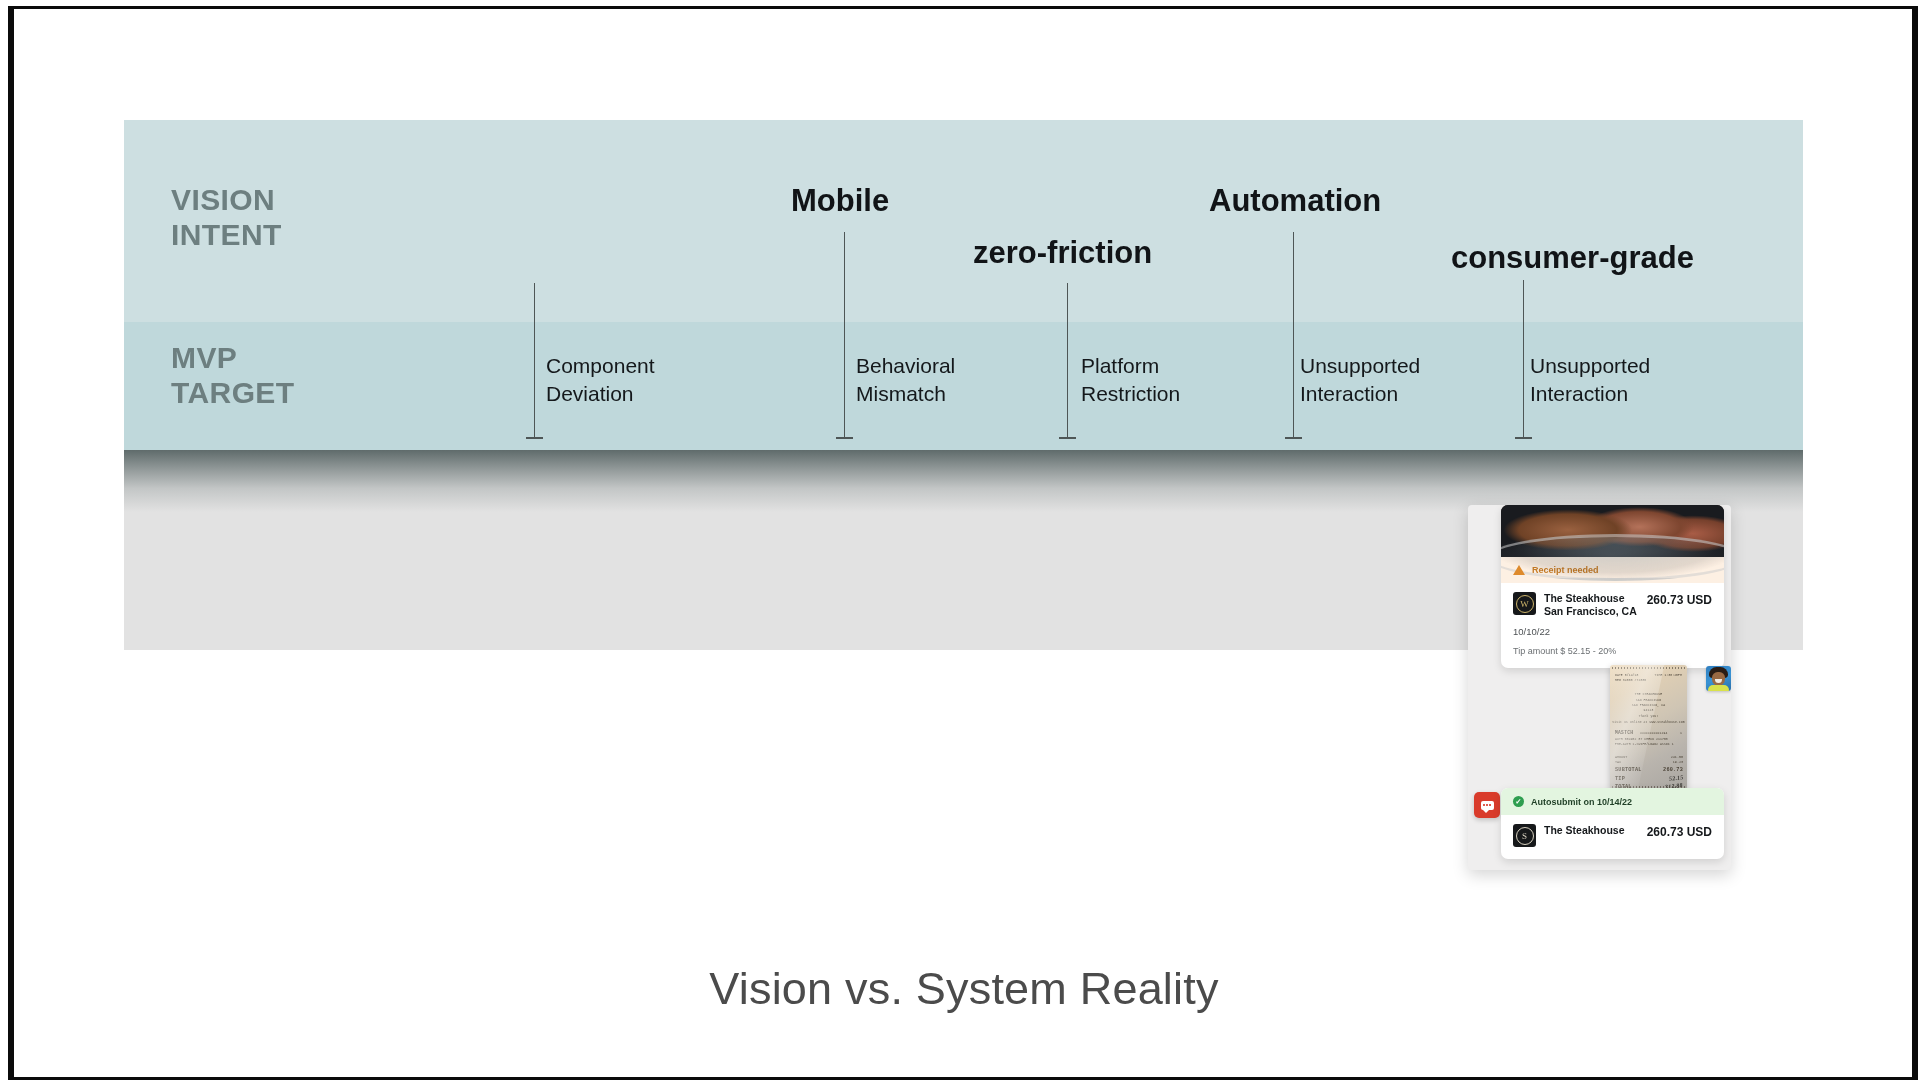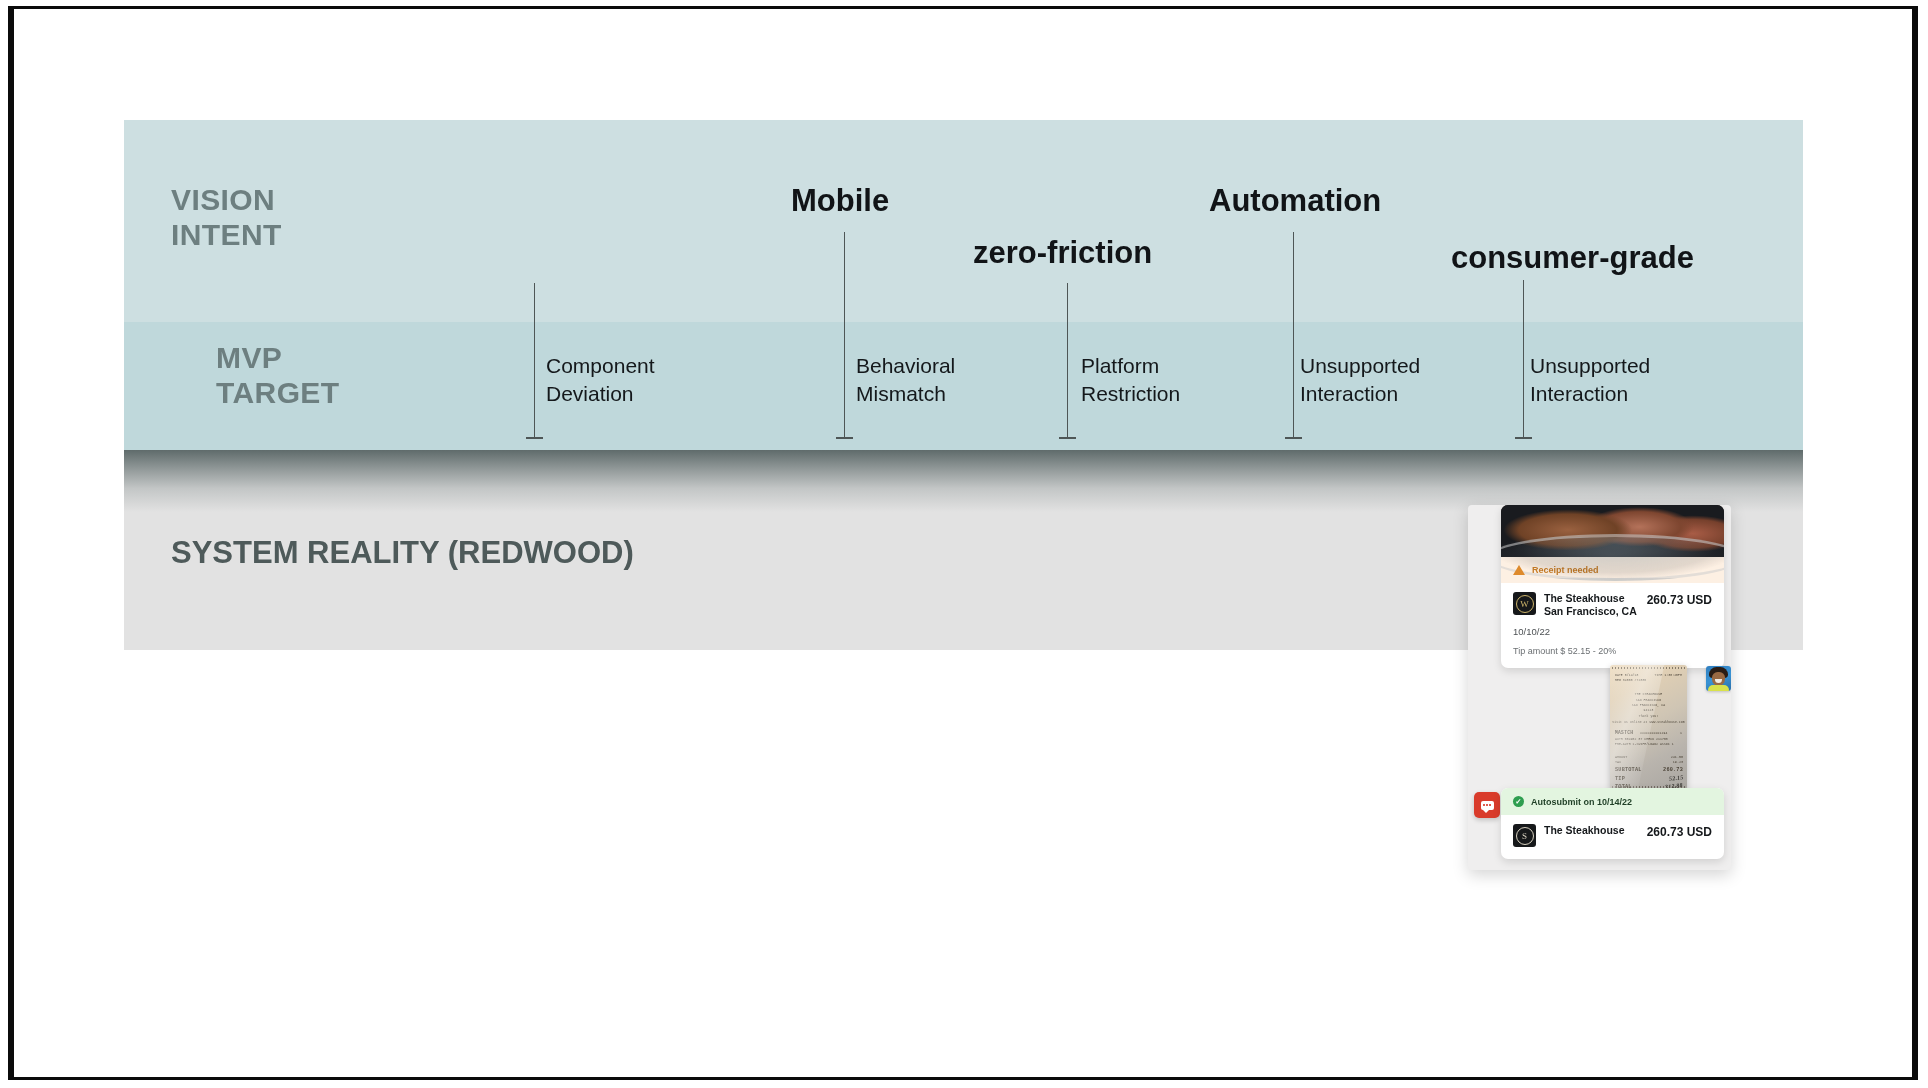--- a/index.html
+++ b/index.html
@@ -77,21 +77,20 @@
   }
   #label-vision-intent {
     left: 171px;
     top: 182px;
     font-size: 30px;
   }
   #label-mvp-target {
     left: 171px;
     top: 340px;
     font-size: 30px;
-    margin-left: 45px;
   }
   #label-system-reality {
     position: absolute;
     left: 171px;
     top: 535px;
     font-size: 31px;
     font-weight: 700;
     color: #4e5a5a;
     letter-spacing: 0px;
     white-space: nowrap;
@@ -473,21 +472,20 @@
   <div class="band" id="band-reality">
     <div id="band-reality-gradient"></div>
   </div>
 
   <div class="band-label" id="label-vision-intent">VISION
 INTENT</div>
 
   <div class="band-label" id="label-mvp-target">MVP
 TARGET</div>
 
-  <div id="label-system-reality">SYSTEM REALITY (REDWOOD)</div>
 
   <div class="vision-word" style="left:791px; top:183px;">Mobile</div>
 
   <div class="vision-word" style="left:973px; top:235px;">zero-friction</div>
 
   <div class="vision-word" style="left:1209px; top:183px;">Automation</div>
 
   <div class="vision-word" style="left:1451px; top:228px;margin-top:12px;">consumer-grade</div>
 
   <div class="connector" style="left:534px; top:283px; height:154px;"></div>
@@ -614,14 +612,15 @@
             <span class="merchant-logo-glyph">S</span>
           </span>
           <span class="merchant-name-block">The Steakhouse</span>
           <span class="merchant-amount">260.73 USD</span>
         </div>
       </div>
 
     </div>
   </div>
 
+  <div id="slide-caption">Vision vs. System Reality</div>
 
 </div>
 
 </body></html>

